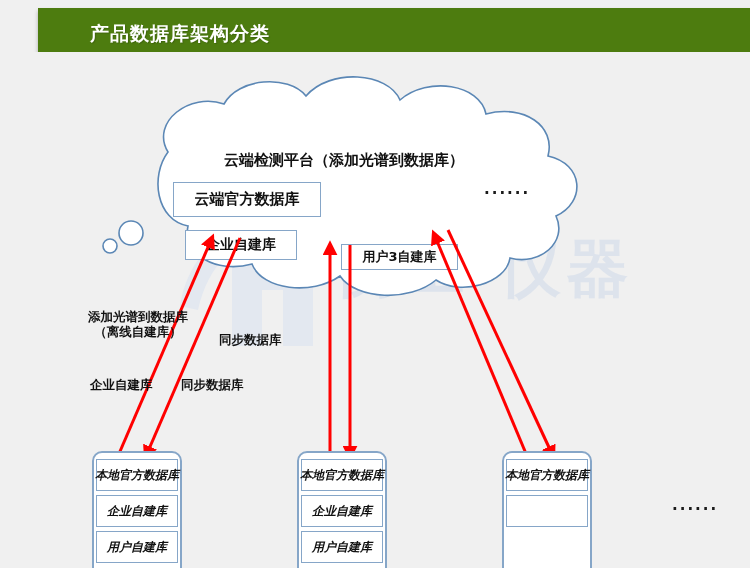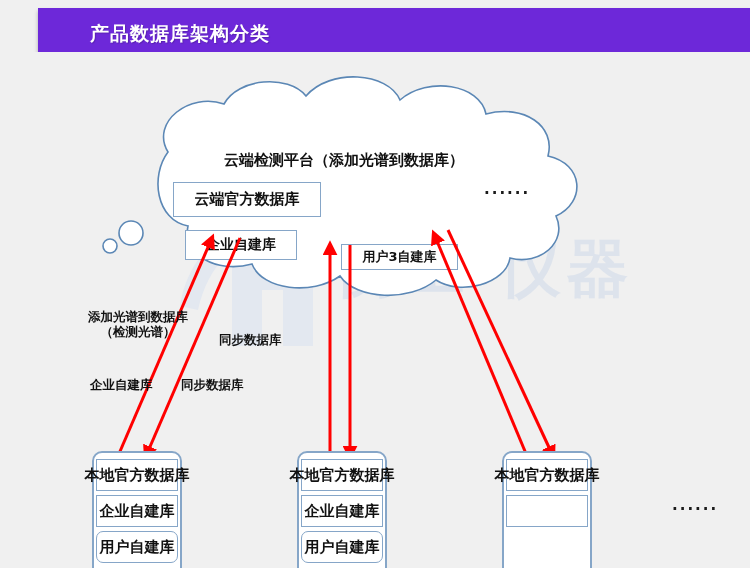--- a/index.html
+++ b/index.html
@@ -7,21 +7,21 @@
     width:750px;height:568px;
     background:#f0f0f0;
     font-family:"DejaVu Sans","Liberation Sans",sans-serif;
     overflow:hidden;position:relative;
   }
   #root{position:absolute;inset:0;}
 
   
   .titlebar{
     position:absolute;left:38px;top:8px;width:712px;height:52px;
-    background:#6d28d9;
+    background:#4d7c0f;
     box-shadow:0 3px 4px rgba(0,0,0,.28);
   }
   .titlebar-text{
     position:absolute;left:52px;top:50%;transform:translateY(-50%);
     color:#ffffff;font-size:19px;font-weight:bold;letter-spacing:1px;
     font-family:"DejaVu Sans","Liberation Sans",sans-serif;
     text-shadow:1px 1px 1px rgba(0,0,0,.18);
     white-space:nowrap;
   }
 
@@ -96,26 +96,26 @@
   .terminal{position:absolute;width:90px;height:128px;}
   .term-frame{
     position:absolute;left:0;top:0;width:100%;height:100%;
     border:2px solid #86a6c8;border-radius:10px;background:#ffffff;
     box-sizing:border-box;
   }
   .term-cell{
     position:absolute;left:4px;width:82px;height:32px;
     border:1.5px solid #86a6c8;background:#ffffff;box-sizing:border-box;
     display:flex;align-items:center;justify-content:center;
-    font-size:15px;font-weight:bold;color:#111;
-    font-family:"DejaVu Sans","Liberation Sans",sans-serif;white-space:nowrap;
+    font-size:12px;font-weight:bold;color:#111;
+    font-family:"DejaVu Sans","Liberation Sans",sans-serif;white-space:nowrap;font-style:italic;
   }
   .term-cell.c1{top:8px;}
   .term-cell.c2{top:44px;}
-  .term-cell.c3{top:80px;border-radius:7px;}
+  .term-cell.c3{top:80px;}
   .t1{left:92px;top:399px;}
   .t2{left:297px;top:399px;}
   .t3{left:502px;top:399px;}
 </style>
 </head>
 <body>
 
 <div id="root">
 
   <div class="titlebar">
@@ -183,21 +183,21 @@
         <line x1="350" y1="193" x2="350" y2="404"></line>
 
         <line x1="527" y1="404" x2="434" y2="182"></line>
 
         <line x1="448" y1="178" x2="553" y2="404"></line>
       </g>
     </svg>
 
     <div class="edgelabel lbl-add">
       <div>添加光谱到数据库</div>
-      <div>（检测光谱）</div>
+      <div>（离线自建库）</div>
     </div>
     <div class="edgelabel lbl-sync">同步数据库</div>
     <div class="edgelabel lbl-spectrum">企业自建库</div>
     <div class="edgelabel lbl-result">同步数据库</div>
 
     <div class="terminal t1">
       <div class="term-frame"></div>
       <div class="term-cell c1">本地官方数据库</div>
       <div class="term-cell c2">企业自建库</div>
       <div class="term-cell c3">用户自建库</div>

